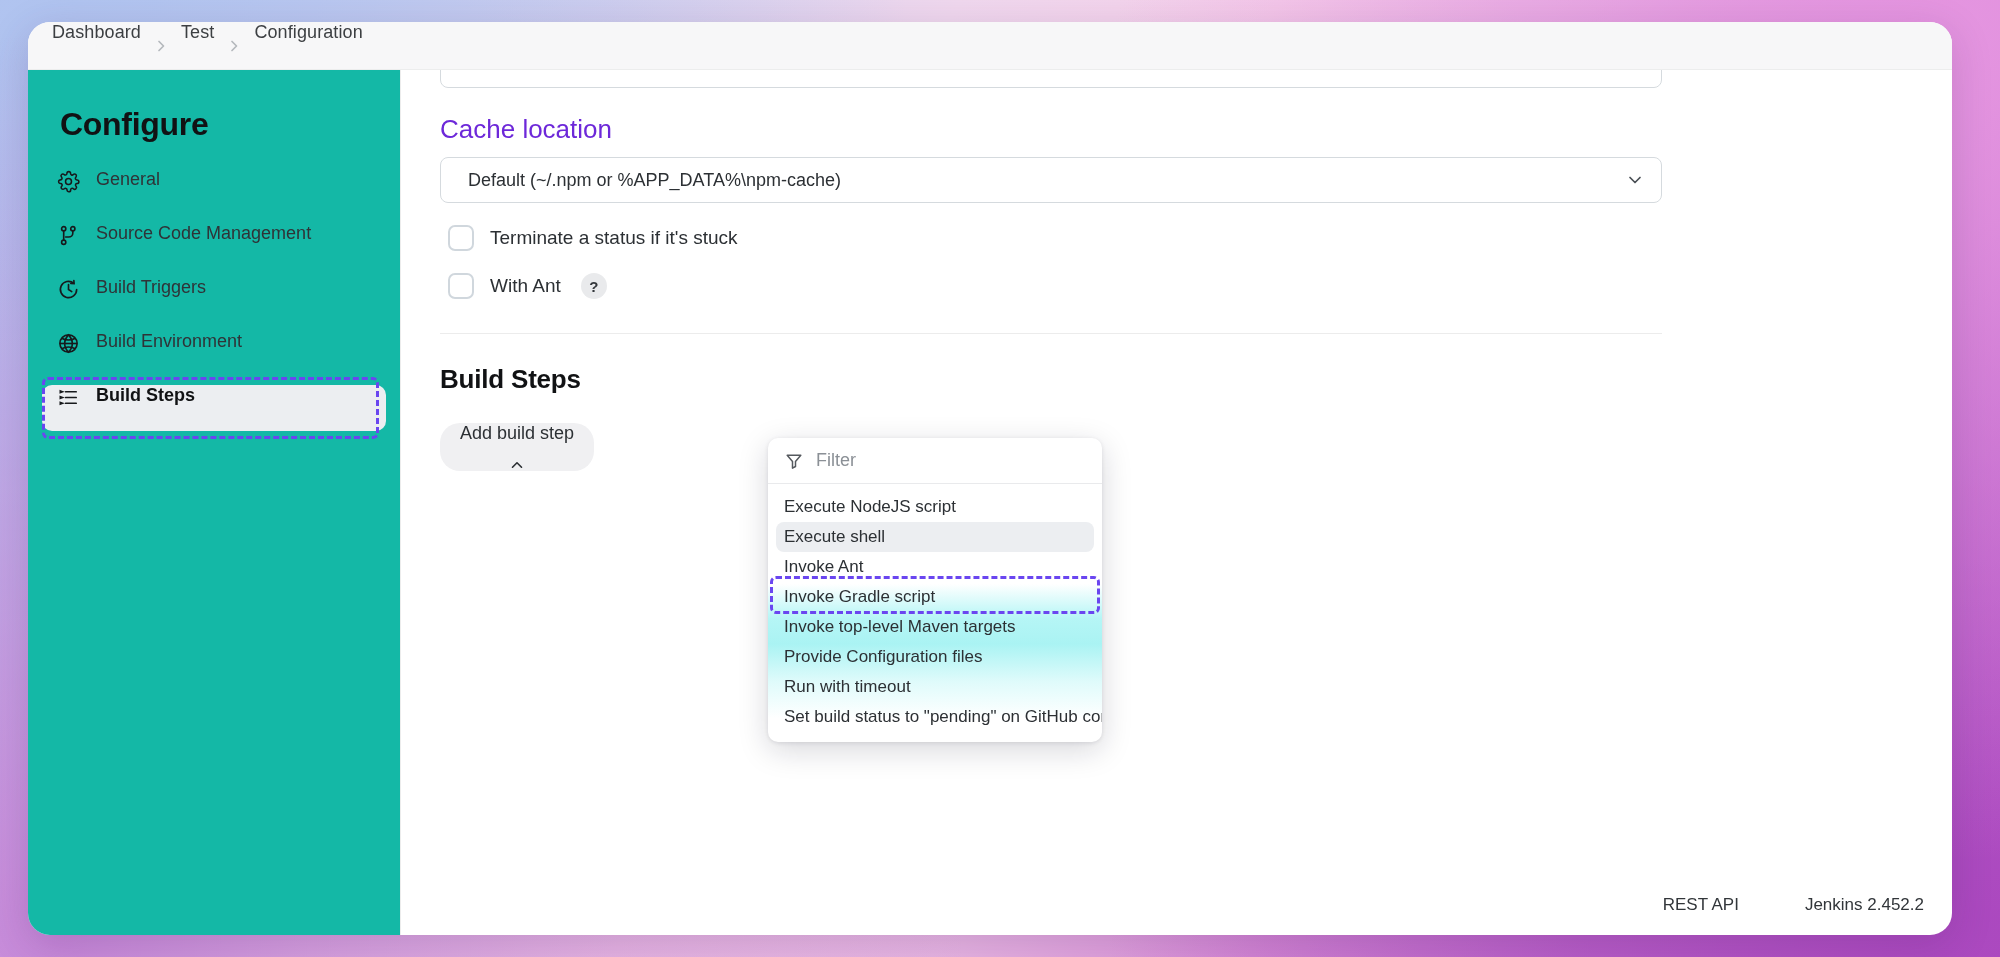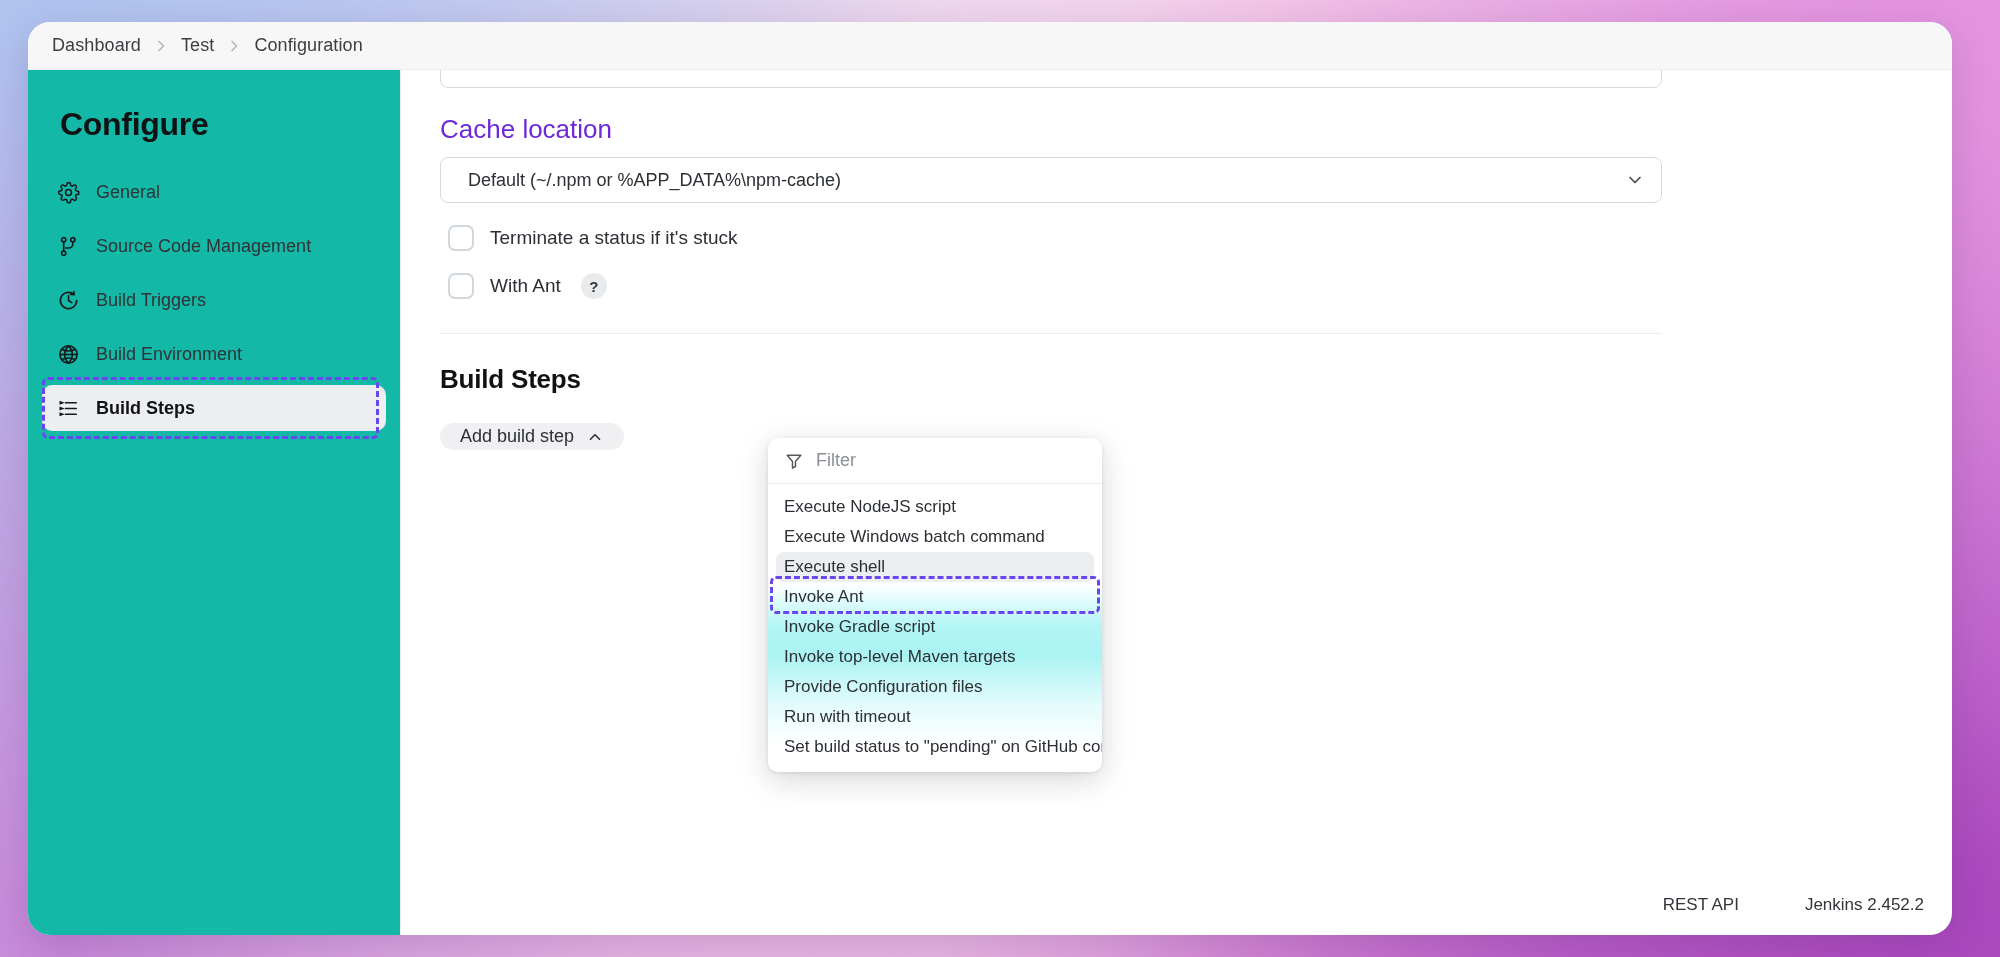--- a/index.html
+++ b/index.html
@@ -35,21 +35,21 @@
     overflow: hidden;
     box-shadow: 0 10px 40px rgba(60,20,90,.18);
     z-index: 2;
   }
 
   
   .crumb-bar {
     height: 48px;
     background: #f7f7f8;
     border-bottom: 1px solid #eceded;
-    display: flex; align-items: center;
+    display: flex; 
     padding: 0 0 0 24px;
     gap: 12px;
   }
   .crumb {
     font-size: 18px; color: #3c3f42; letter-spacing: .1px;
     cursor: pointer;
   }
   .crumb-sep {
     color: #b5b9bd; font-size: 15px;
     display: flex; align-items: center;
@@ -71,21 +71,21 @@
     background: #14b8a6;
   }
   .side-title {
     font-size: 32px; font-weight: 700; color: #111214;
     padding: 0 0 0 32px;
     letter-spacing: -.3px;
     margin-bottom: 26px;
   }
   .side-list { padding: 0 14px; }
   .side-item {
-    display: flex; align-items: center;
+    display: flex; align-items: flex-start;
     gap: 16px;
     height: 46px;
     padding: 0 14px;
     border-radius: 10px;
     color: #2f3337;
     font-size: 18px;
     cursor: pointer;
     margin-bottom: 8px;
   }
   .side-item .ic { width: 24px; height: 24px; flex: 0 0 24px;
@@ -177,26 +177,27 @@
 
   .section-title {
     font-size: 26px; font-weight: 700; color: #111214;
     margin: 30px 0 0 40px;
     letter-spacing: -.2px;
   }
 
   .add-btn {
     margin: 28px 0 0 40px;
     display: inline-flex; align-items: center; gap: 12px;
-    height: 27px; padding: 0 20px;
+    height: 48px; padding: 0 20px;
     background: #f0f0f2;
     border: none; border-radius: 20px;
     font-size: 18px; color: #2c3034;
     font-family: "Liberation Sans", sans-serif;
     cursor: pointer;
+    flex-direction: column;
   }
   .chev-up { display:flex; color:#2c3034; }
 
   
   .dropdown {
     position: absolute;
     left: 368px; top: 368px;
     width: 334px;
     background: #fff;
     border-radius: 10px;
@@ -417,23 +418,20 @@
           </span>
           <input type="text" placeholder="Filter" style="">
         </div>
 
         <div class="dd-list">
           <div class="dd-wash"></div>
 
           <div class="dd-item">
             <span>Execute NodeJS script</span>
           </div>
-          <div class="dd-item">
-            <span>Execute Windows batch command</span>
-          </div>
           <div class="dd-item selected">
             <span>Execute shell</span>
           </div>
           <div class="dd-item">
             <span>Invoke Ant</span>
           </div>
           <div class="dd-item">
             <span>Invoke Gradle script</span>
           </div>
           <div class="dd-item">

